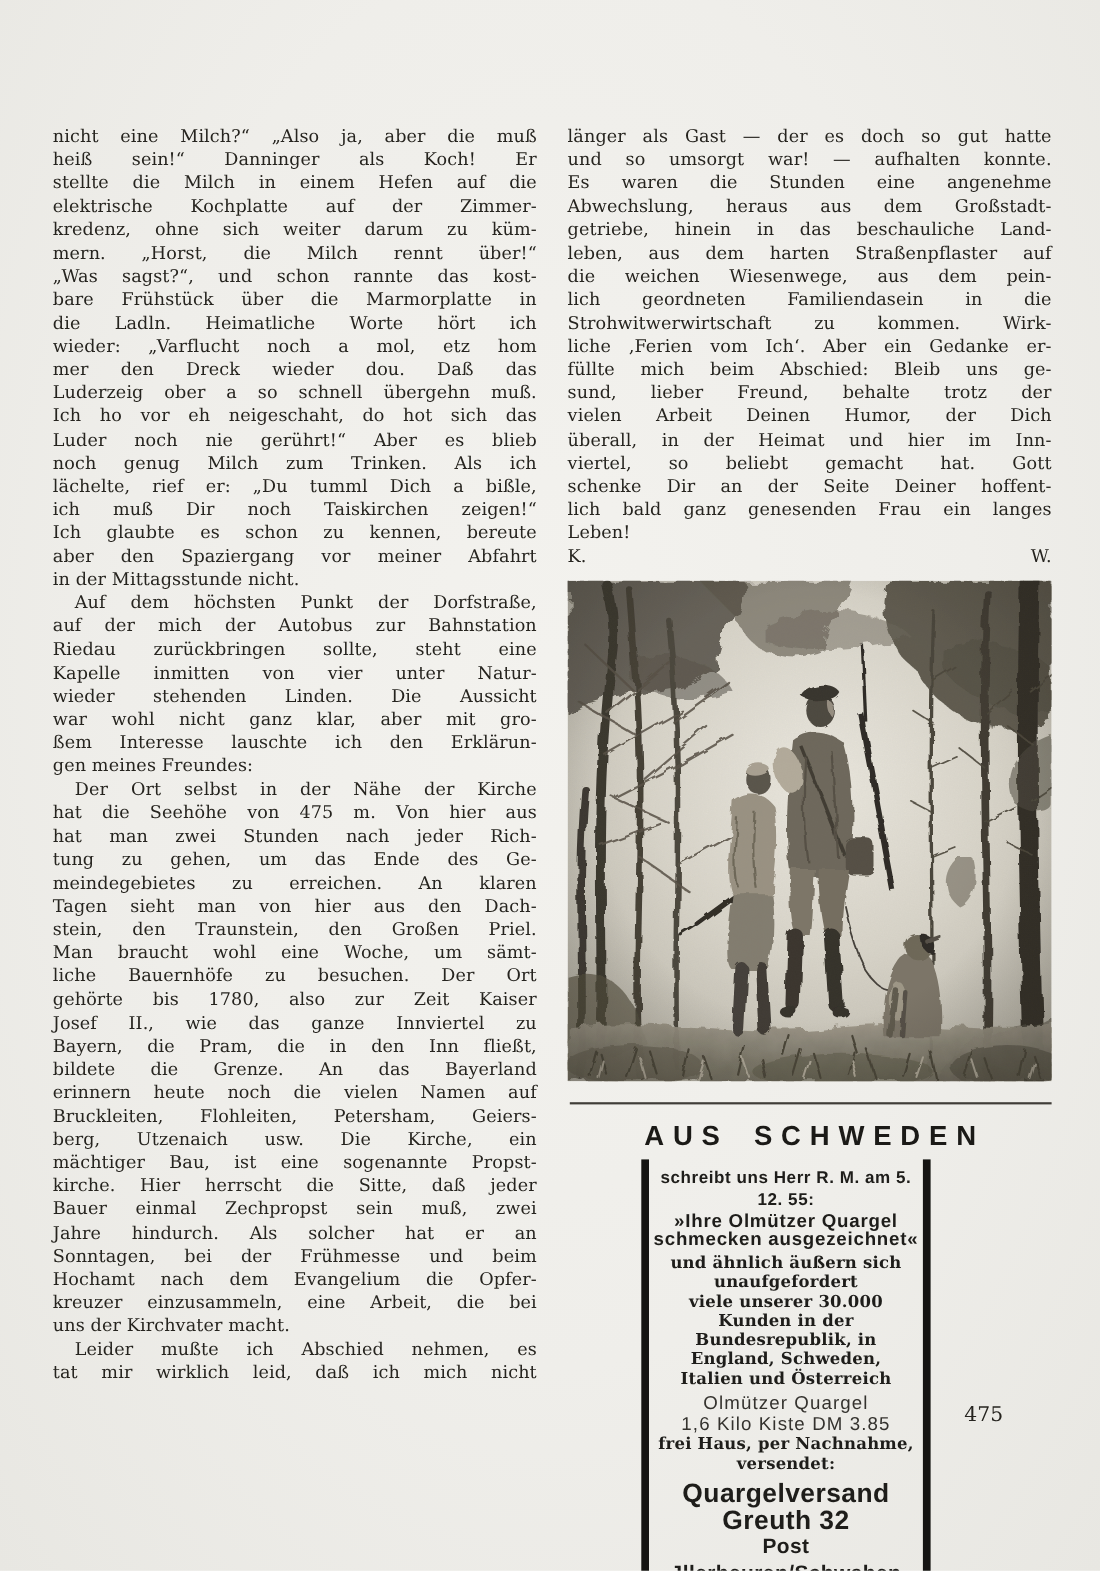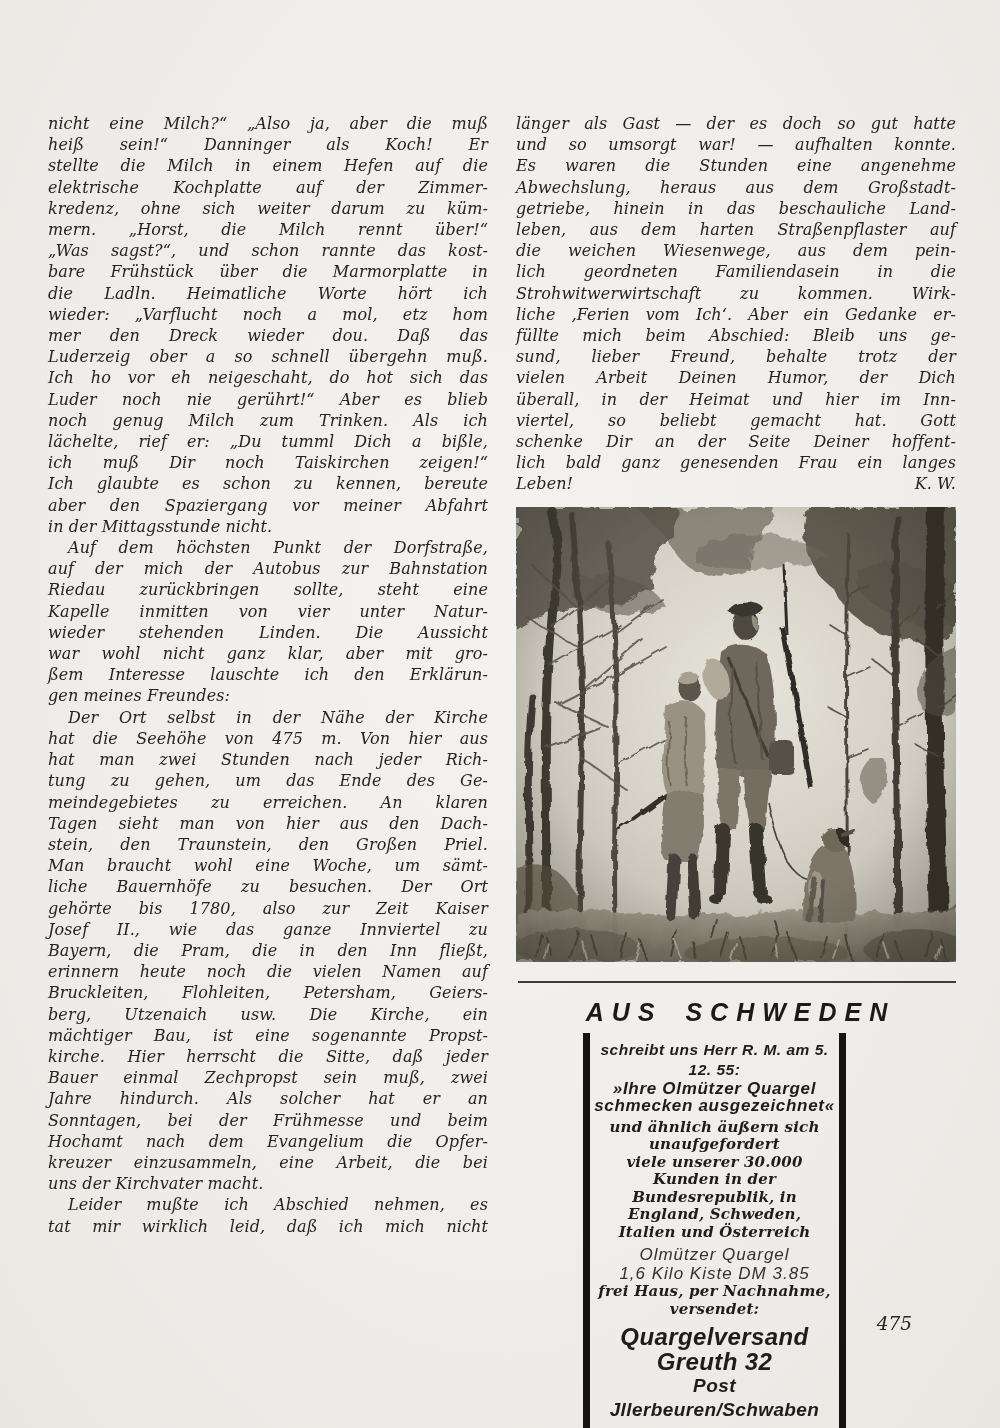--- a/index.html
+++ b/index.html
@@ -4,34 +4,34 @@
 <style>
   html, body { margin: 0; padding: 0; }
   body {
     width: 1000px; height: 1428px;
     background: radial-gradient(ellipse at 50% 42%, #f3f2ee 0%, #efeeea 55%, #e8e7e2 100%);
     font-family: "DejaVu Serif", serif;
     color: #26241f;
     position: relative;
     overflow: hidden;
   }
-  .page { position: absolute; inset: 0; padding: 113px 12px 0 48px; font-style: italic; }
+  .page { position: absolute; inset: 0; padding: 113px 12px 0 48px; }
   .columns { display: flex; gap: 28px; }
   .col { width: 440px; }
   .para { margin: 0; }
   .line {
     font-size: 16px;
     line-height: 21.2px;
     text-align: justify;
     text-align-last: justify;
     letter-spacing: 0.1px;
   }
   .line.last { text-align-last: left; }
   .line.indent { text-indent: 20px; }
-  .line.sig { display: flex; justify-content: space-between; text-align: left; }
+  .line.sig { display: flex; justify-content: space-between; text-align: left; flex-direction: column; }
 
   figure.illustration { margin: 12px 0 0 0; width: 440px; height: 455px; }
   .rule { height: 2px; background: #403d38; width: 438px; margin: 19px 0 0 2px; }
 
   .ad { }
   .ad-title {
     width: 329px; margin: 15px 0 0 60px;
     text-align: center;
     font-family: "Liberation Sans", sans-serif;
     font-weight: bold; font-size: 25px;
@@ -49,21 +49,21 @@
     color: #1e1d1a;
   }
   .ad-line.sans-med  { font-family: "Liberation Sans", sans-serif; font-weight: 600; font-size: 15.5px; line-height: 20px; letter-spacing: 0.5px; }
   .ad-line.sans-bold { font-family: "Liberation Sans", sans-serif; font-weight: bold; font-size: 17px; line-height: 17px; letter-spacing: 0.7px; }
   .ad-line.serif     { font-family: "DejaVu Serif", serif; font-weight: bold; font-size: 15px; line-height: 17.5px; letter-spacing: 0.2px; }
   .ad-line.sans-light{ font-family: "Liberation Sans", sans-serif; font-weight: normal; font-size: 17px; line-height: 18.5px; letter-spacing: 1px; color:#34322e; }
   .ad-line.sans-big  { font-family: "Liberation Sans", sans-serif; font-weight: bold; font-size: 24px; line-height: 25px; letter-spacing: 0.4px; }
   .ad-line.sans-big2 { font-family: "Liberation Sans", sans-serif; font-weight: bold; font-size: 19px; line-height: 24px; letter-spacing: 0.4px; }
 
   .page-number {
-    position: absolute; top: 1313px; right: 88px;
+    position: absolute; top: 1276px; right: 88px;
     font-family: "DejaVu Serif", serif;
     font-size: 18.5px; color: #26241f;
   }
 </style>
 </head>
 <body>
 
 <div class="page">
   <div class="columns">
 
@@ -107,20 +107,21 @@
             <div class="line">hat man zwei Stunden nach jeder Rich-</div>
             <div class="line">tung zu gehen, um das Ende des Ge-</div>
             <div class="line">meindegebietes zu erreichen. An klaren</div>
             <div class="line">Tagen sieht man von hier aus den Dach-</div>
             <div class="line">stein, den Traunstein, den Großen Priel.</div>
             <div class="line">Man braucht wohl eine Woche, um sämt-</div>
             <div class="line">liche Bauernhöfe zu besuchen. Der Ort</div>
             <div class="line">gehörte bis 1780, also zur Zeit Kaiser</div>
             <div class="line">Josef II., wie das ganze Innviertel zu</div>
             <div class="line">Bayern, die Pram, die in den Inn fließt,</div>
+            <div class="line">bildete die Grenze. An das Bayerland</div>
             <div class="line">erinnern heute noch die vielen Namen auf</div>
             <div class="line">Bruckleiten, Flohleiten, Petersham, Geiers-</div>
             <div class="line">berg, Utzenaich usw. Die Kirche, ein</div>
             <div class="line">mächtiger Bau, ist eine sogenannte Propst-</div>
             <div class="line">kirche. Hier herrscht die Sitte, daß jeder</div>
             <div class="line">Bauer einmal Zechpropst sein muß, zwei</div>
             <div class="line">Jahre hindurch. Als solcher hat er an</div>
             <div class="line">Sonntagen, bei der Frühmesse und beim</div>
             <div class="line">Hochamt nach dem Evangelium die Opfer-</div>
             <div class="line">kreuzer einzusammeln, eine Arbeit, die bei</div>

